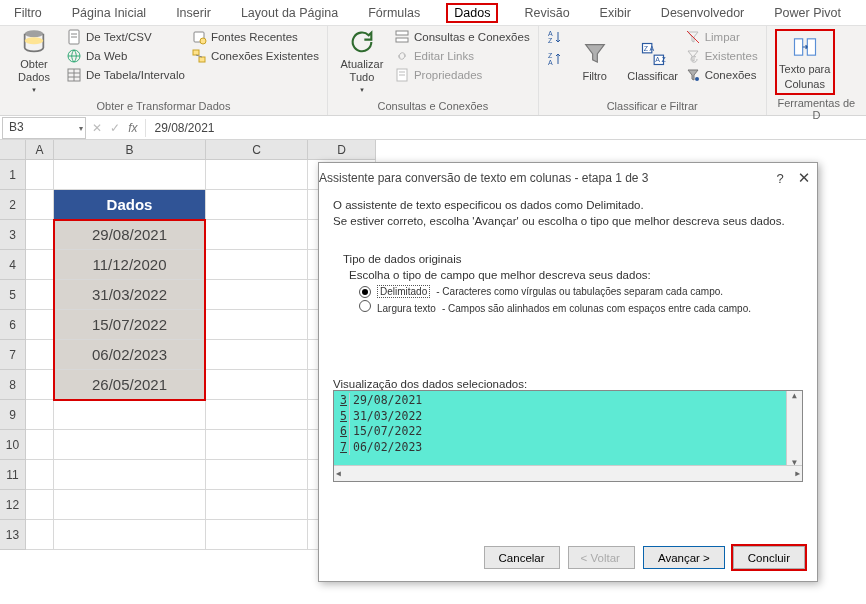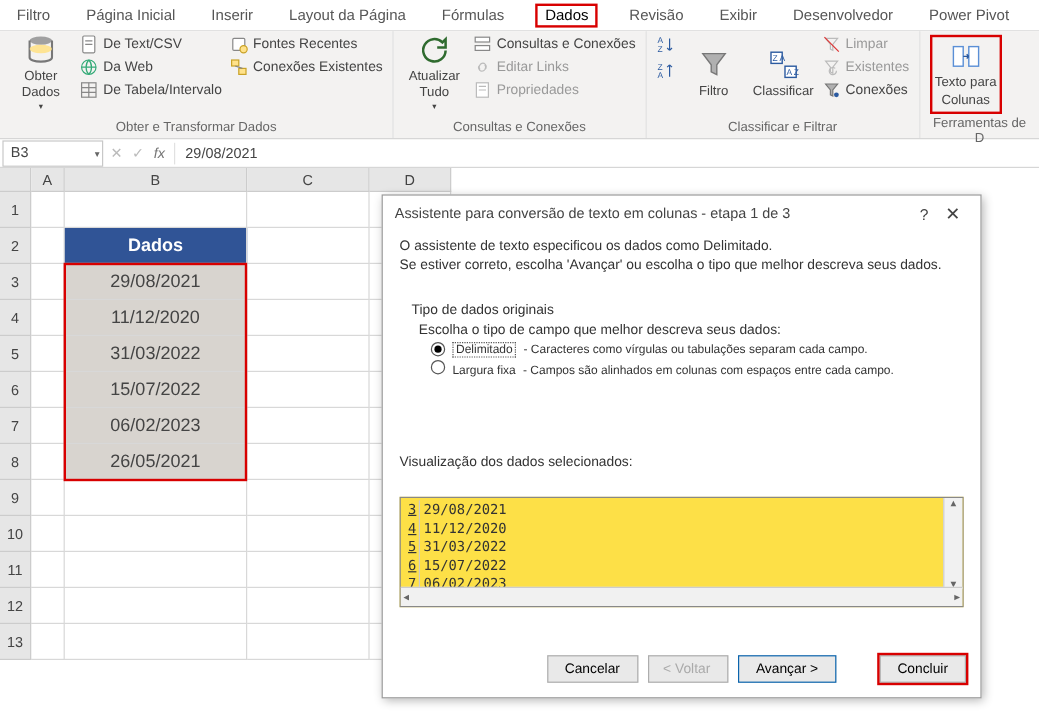--- a/index.html
+++ b/index.html
@@ -47,49 +47,49 @@
 .col-B { width: 152px; }
 .col-C { width: 102px; }
 .col-D { width: 68px; }
 
 .table-header-cell { background: #305496; color: #fff; font-weight: 700; }
 .data-cell { background: #d8d4cf; }
 .sel-box { position: absolute; border: 2px solid #d80000; pointer-events: none; }
 
 
 .dialog { position: absolute; left: 318px; top: 162px; width: 500px; height: 420px; background: #fff; border: 1px solid #999; box-shadow: 2px 2px 8px rgba(0,0,0,.3); display: flex; flex-direction: column; }
-.dlg-title { display: flex; align-items: center; height: 30px; padding: 0 10px; font-size: 12px; }
+.dlg-title { display: flex; align-items: center; height: 30px; padding: 0 0; font-size: 12px; }
 .dlg-title .t { flex: 1; }
 .dlg-title .q { width: 22px; text-align: center; font-size: 13px; cursor: pointer; }
 .dlg-title .x { width: 26px; text-align: center; font-size: 15px; cursor: pointer; }
 .dlg-body { padding: 6px 14px 8px 14px; flex: 1; font-size: 11.5px; color: #333; display: flex; flex-direction: column; }
 .dlg-line { margin-bottom: 4px; }
 .fieldset { margin-top: 16px; padding: 6px 10px 10px 10px; }
 .fieldset .legend { font-size: 11.5px; margin-bottom: 4px; }
 .radio-row { display: flex; align-items: baseline; gap: 6px; margin: 2px 0 2px 16px; font-size: 10px; }
 .radio-row .rb { display: inline-flex; align-items: center; gap: 3px; }
 .radio-row .rb .dot { width: 12px; height: 12px; border: 1px solid #555; border-radius: 50%; display: inline-flex; align-items: center; justify-content: center; }
 .radio-row .rb .dot.full::after { content: ""; width: 6px; height: 6px; background: #000; border-radius: 50%; }
 .radio-row .lbl { text-decoration: underline dotted transparent; }
 .radio-row .lbl.box { border: 1px dotted #555; padding: 0 2px; }
 .radio-row .desc { color: #333; }
 
 .preview-label { margin-top: 52px; font-size: 11.5px; }
-.preview-box { margin-top: 23px; border: 1px solid #888; height: 92px; font-family: Consolas, monospace; font-size: 11.5px; position: relative; background: #fde047; }
+.preview-box { margin-top: 0; border: 1px solid #888; height: 92px; font-family: Consolas, monospace; font-size: 11.5px; position: relative; background: #5eead4; }
 .preview-inner { padding: 2px 4px; overflow: hidden; height: 78px; }
 .preview-inner .prow { white-space: pre; line-height: 1.35; }
 .preview-inner .prow .n { display: inline-block; width: 12px; text-align: right; margin-right: 3px; border-right: 1px solid #ccc; padding-right: 2px; text-decoration: underline; }
 .preview-box .vscroll { position: absolute; right: 0; top: 0; width: 16px; height: 76px; background: #f1f1f1; border-left: 1px solid #ccc; display: flex; flex-direction: column; justify-content: space-between; align-items: center; font-size: 8px; color: #666; }
 .preview-box .hscroll { position: absolute; left: 0; bottom: 0; right: 0; height: 16px; background: #f1f1f1; border-top: 1px solid #ccc; display: flex; justify-content: space-between; align-items: center; font-size: 8px; color: #666; padding: 0 2px; }
 
 .dlg-btns { display: flex; justify-content: flex-end; gap: 8px; padding: 8px 12px 12px 0; }
 .dlg-btns button { height: 23px; padding: 0 14px; font-size: 11.5px; background: #e9e9e9; border: 1px solid #adadad; cursor: pointer; }
 .dlg-btns button.disabled { color: #aaa; cursor: default; padding-left: 12px; }
 .dlg-btns button.primary { border: 1px solid #0a64ad; }
-.dlg-btns button.red-box { outline: 2px solid #d80000; outline-offset: 0; margin-left: 28px; }
+.dlg-btns button.red-box { outline: 2px solid #d80000; outline-offset: 0; }
 </style>
 </head>
 <body>
 
 <div class="tab-strip">
   <span class="tab">Filtro</span>
   <span class="tab">Página Inicial</span>
   <span class="tab">Inserir</span>
   <span class="tab">Layout da Página</span>
   <span class="tab">Fórmulas</span>
@@ -457,30 +457,29 @@
         <span class="rb">
             <span class="dot full"></span>
           </span>
         <span class="lbl box">Delimitado</span>
         <span class="desc">- Caracteres como vírgulas ou tabulações separam cada campo.</span>
       </div>
       <div class="radio-row">
         <span class="rb">
             <span class="dot"></span>
           </span>
-        <span class="lbl">Largura fixa</span>
+        <span class="lbl">Largura texto</span>
         <span class="desc">- Campos são alinhados em colunas com espaços entre cada campo.</span>
       </div>
     </div>
 
     <div class="preview-label">Visualização dos dados selecionados:</div>
     <div class="preview-box">
       <div class="preview-inner">
         <div class="prow"><span class="n">3</span><span>29/08/2021</span></div>
-        <div class="prow"><span class="n">4</span><span>11/12/2020</span></div>
         <div class="prow"><span class="n">5</span><span>31/03/2022</span></div>
         <div class="prow"><span class="n">6</span><span>15/07/2022</span></div>
         <div class="prow"><span class="n">7</span><span>06/02/2023</span></div>
       </div>
       <div class="vscroll">
           <span>▲</span>
           <span>▼</span>
         </div>
       <div class="hscroll">
           <span>◀</span>

